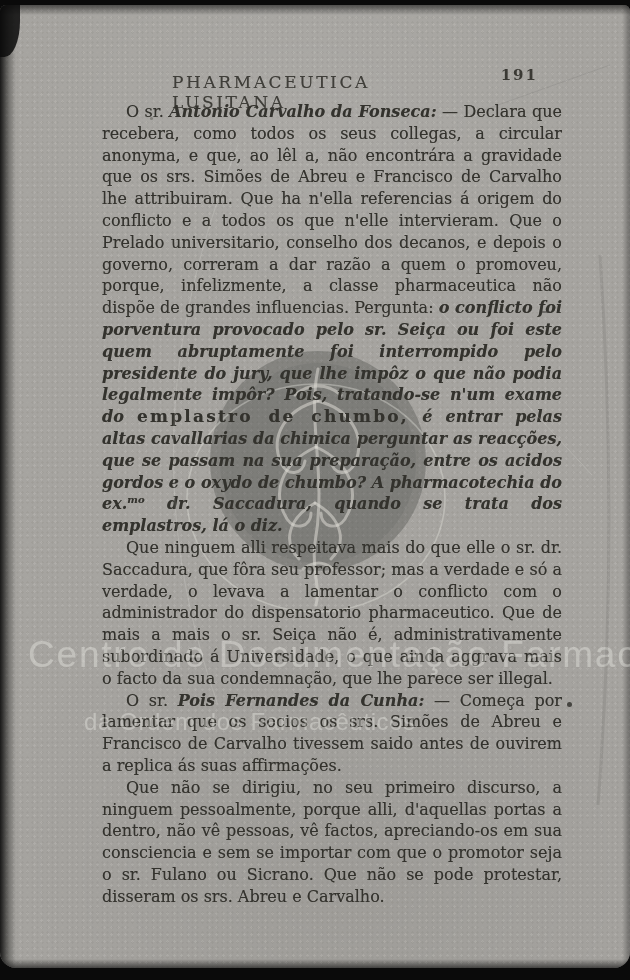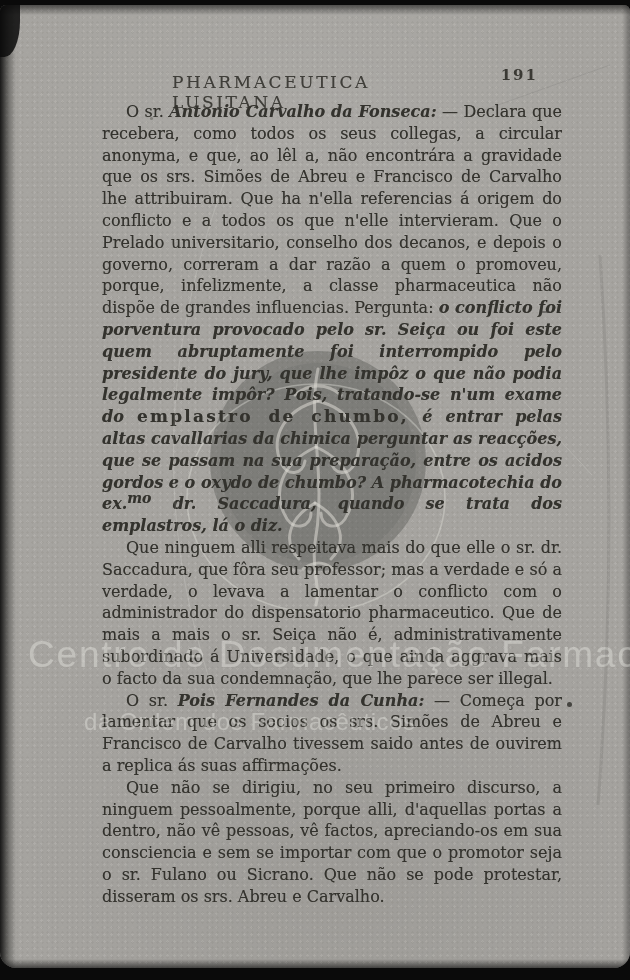--- a/index.html
+++ b/index.html
@@ -35,21 +35,21 @@
   .pagenum{position:absolute;right:24px;top:-2px;font-size:15px;letter-spacing:2px;
     font-weight:bold;color:#3a3934;}
 
   .body{position:absolute;left:102px;top:96px;width:460px;z-index:2;
     font-family:"DejaVu Serif", serif;font-size:16px;line-height:21.8px;
     color:#33322d;text-align:justify;
     text-shadow:0 0 0.5px rgba(51,50,45,0.45);}
   .para{margin:0;text-indent:24px;}
   .it{font-style:italic;font-weight:bold;}
   .bd{font-weight:bold;letter-spacing:2.2px;font-size:17px;}
-  .sup{vertical-align:super;font-size:14px;line-height:0;}
+  .sup{vertical-align:super;font-size:10px;line-height:0;}
 
   .emblem{position:absolute;left:175px;top:338px;z-index:1;filter:blur(0.7px);}
   .wm-text{position:absolute;z-index:4;font-family:"Liberation Sans", sans-serif;
     color:rgba(250,250,244,0.34);white-space:nowrap;pointer-events:none;}
   .wm1{left:28px;top:629px;font-size:37px;letter-spacing:1.8px;}
   .wm2{left:84px;top:681px;font-size:24px;letter-spacing:0.6px;margin-top:22px;}
 
   .scratches{position:absolute;left:0;top:0;z-index:5;pointer-events:none;}
   .speck{position:absolute;z-index:3;}
   .s1{left:567px;top:697px;width:5px;height:5px;border-radius:50%;background:#454440;}

